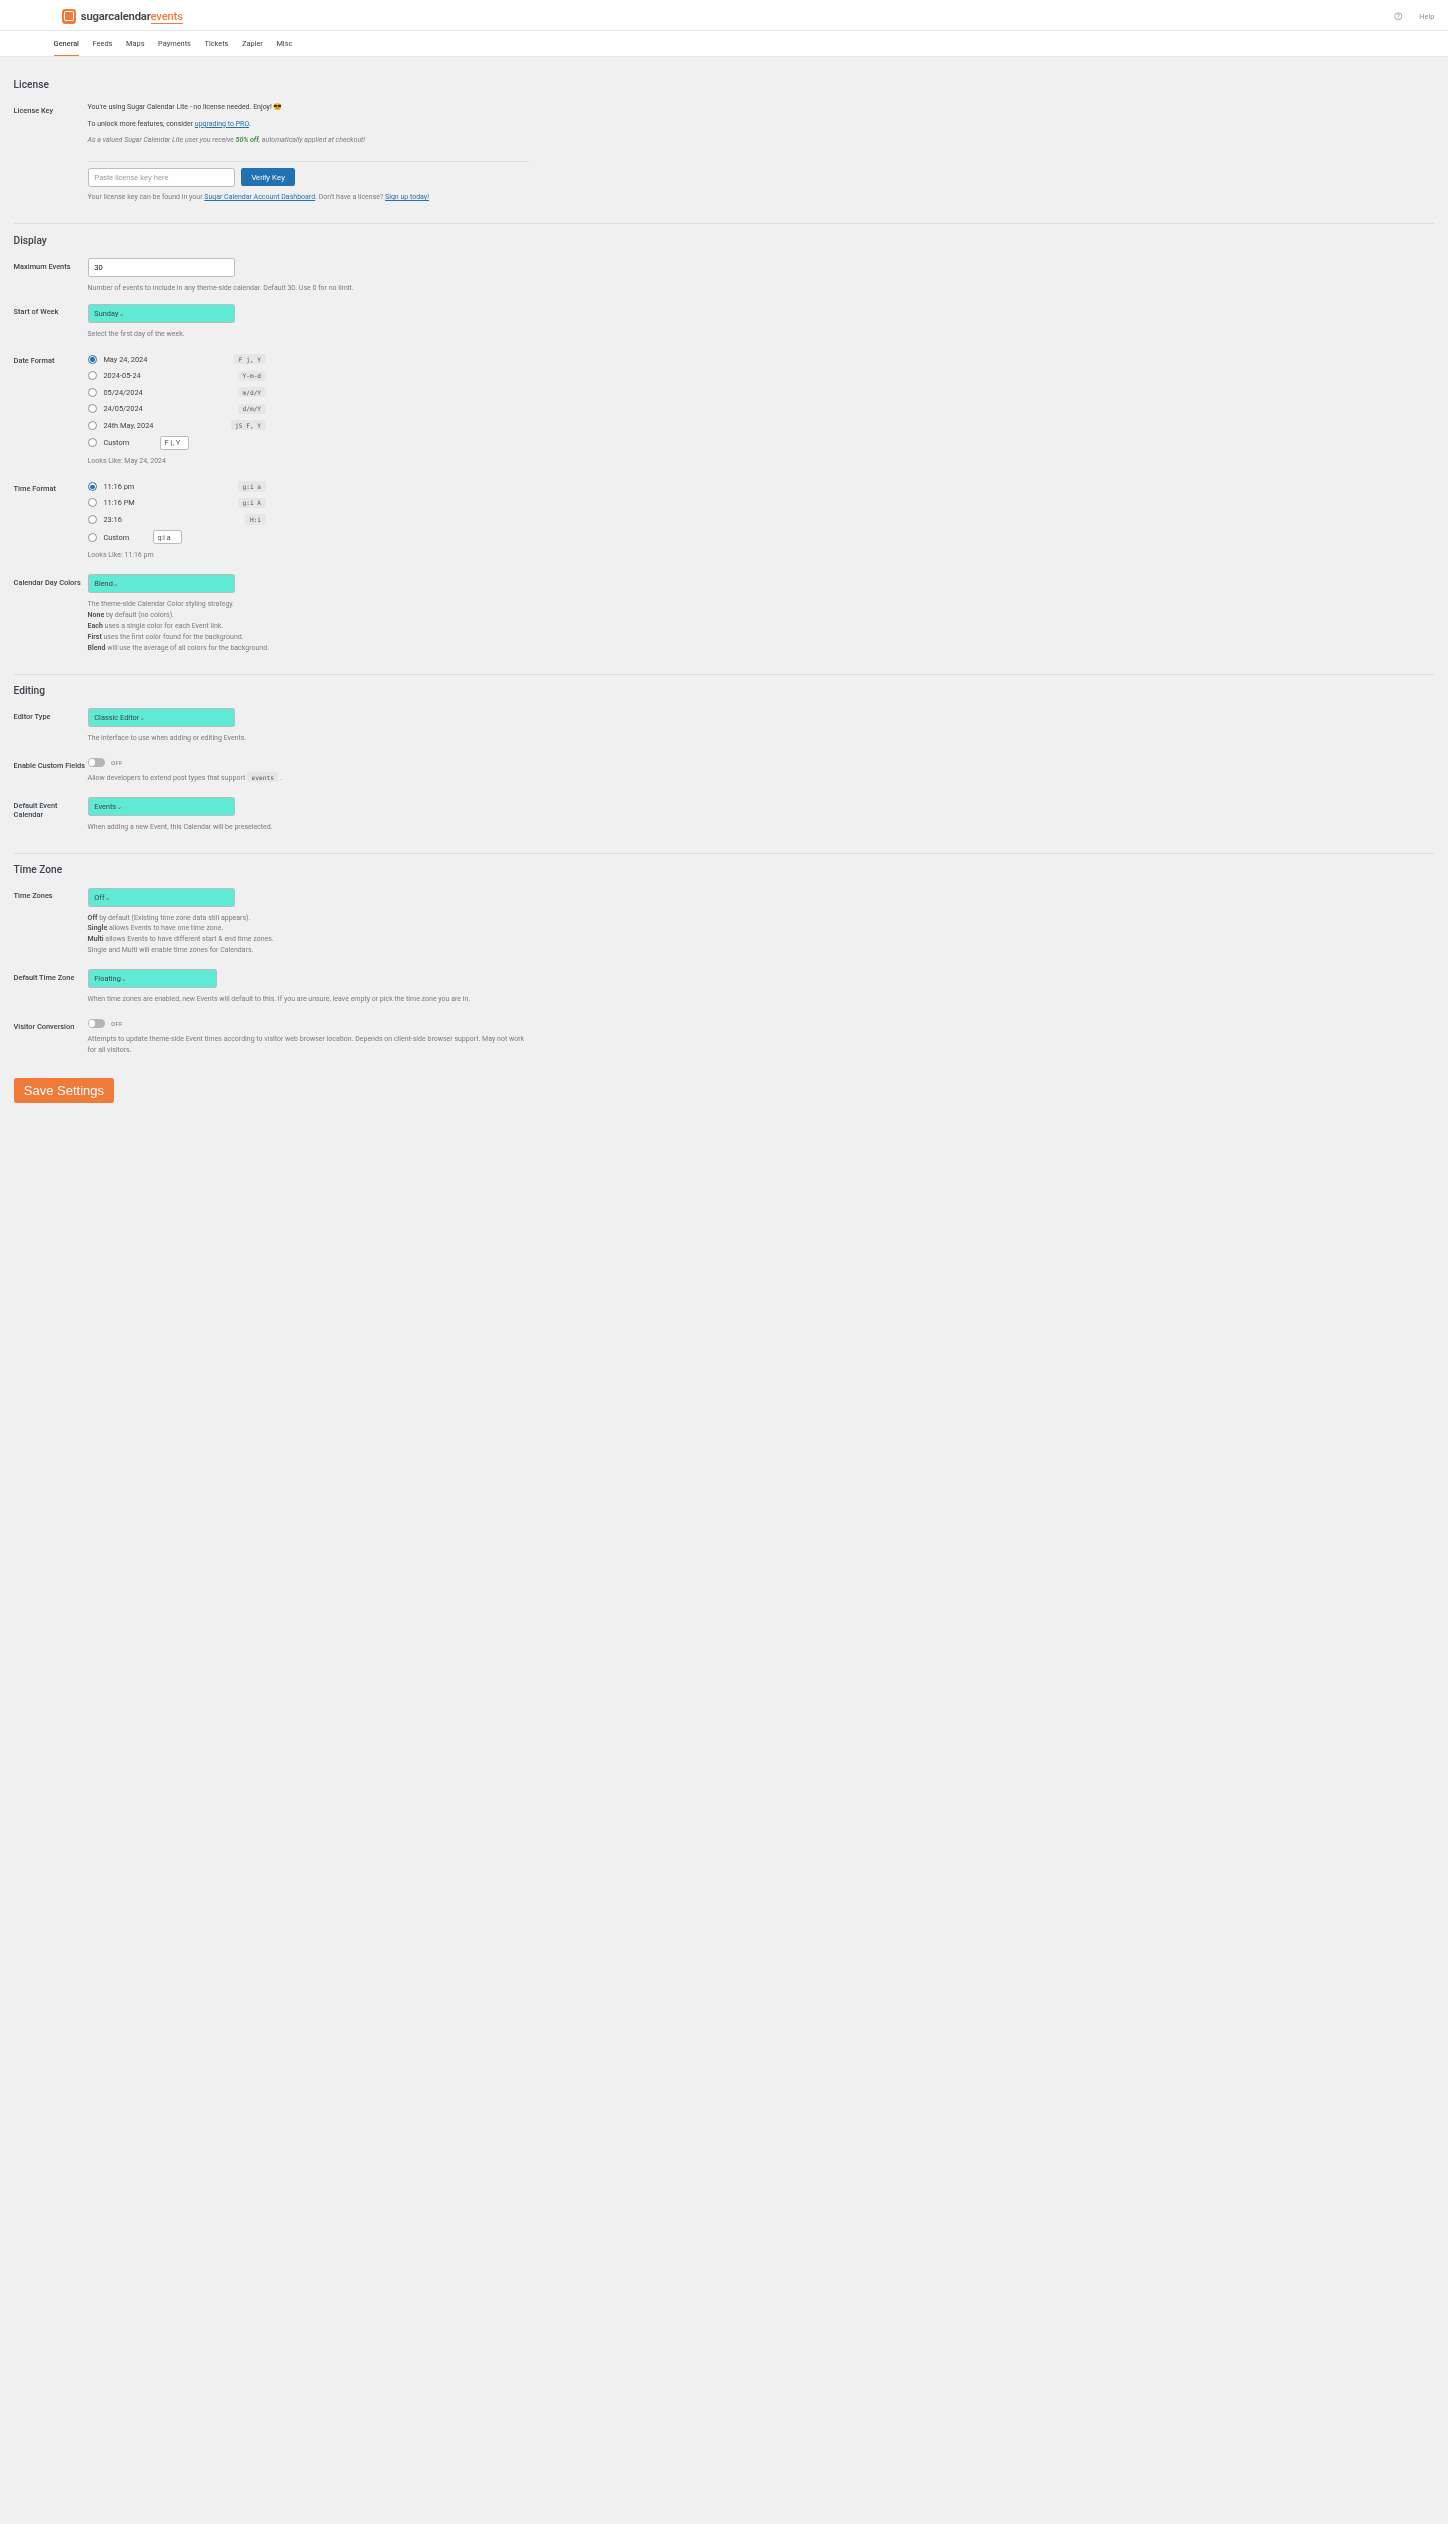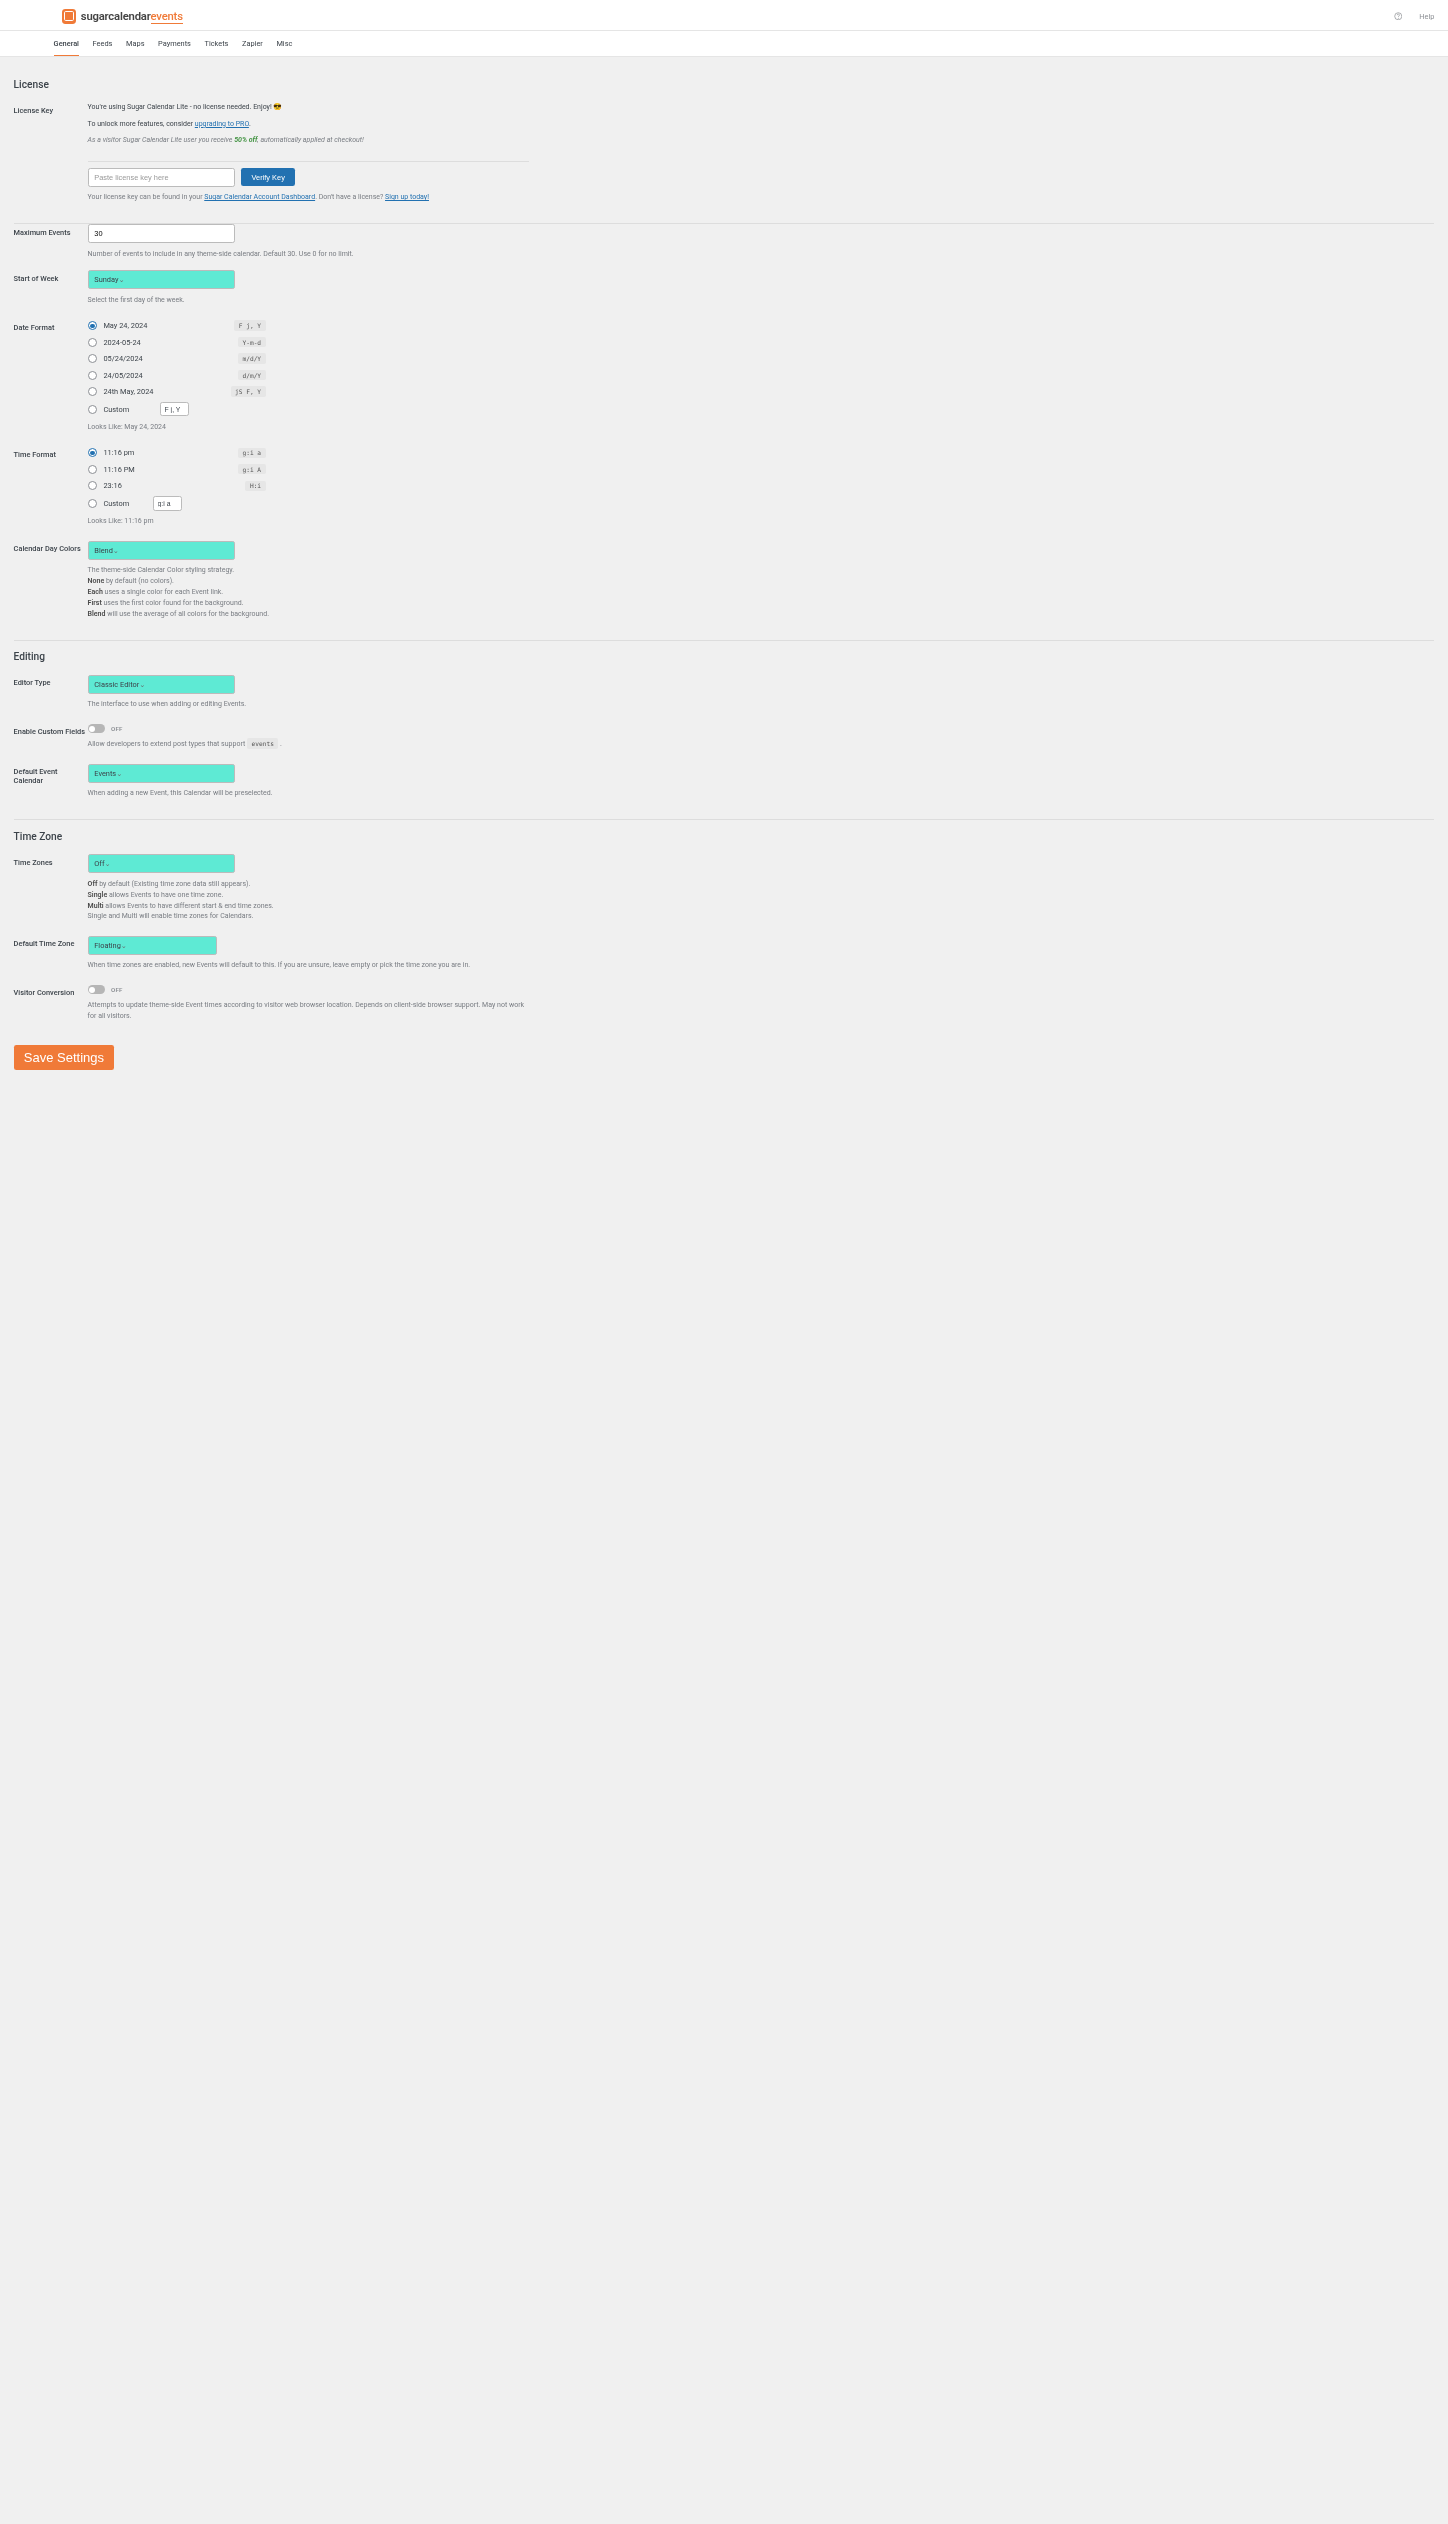--- a/index.html
+++ b/index.html
@@ -86,36 +86,37 @@
     
     <h2 class="section-title">License</h2>
     <div class="field-row">
       <div class="field-label">License Key</div>
       <div class="field-body-wide">
         <div class="desc" style="margin-top:0;color:#3c434a;">You're using Sugar Calendar Lite - no license needed. Enjoy! 😎</div>
         <div class="desc" style="color:#3c434a;">
           <span>To unlock more features, consider </span><a href="#" class="link">upgrading to PRO</a><span>.</span>
         </div>
         <div class="desc">
-          <em><span>As a visitor Sugar Calendar Lite user you receive </span><span class="green">50% off</span><span>, automatically applied at checkout!</span></em>
+          <em><span>As a valued Sugar Calendar Lite user you receive </span><span class="green">50% off</span><span>, automatically applied at checkout!</span></em>
         </div>
         <hr class="divider-light">
         <div class="license-input-row">
           <input type="text" class="text-input" placeholder="Paste license key here" style="">
           <button class="btn-primary">Verify Key</button>
         </div>
         <div class="desc">
           <span>Your license key can be found in your </span><a href="#" class="link">Sugar Calendar Account Dashboard</a><span>. Don't have a license? </span><a href="#" class="link">Sign up today!</a>
         </div>
       </div>
     </div>
 
     <hr class="divider">
 
     
+    <h2 class="section-title">Display</h2>
 
     <div class="field-row">
       <div class="field-label">Maximum Events</div>
       <div class="field-body">
         <input type="text" class="num-input" value="30" style="">
         <div class="desc">Number of events to include in any theme-side calendar. Default 30. Use 0 for no limit.</div>
       </div>
     </div>
 
     <div class="field-row" style="margin-top:10.2px;">

